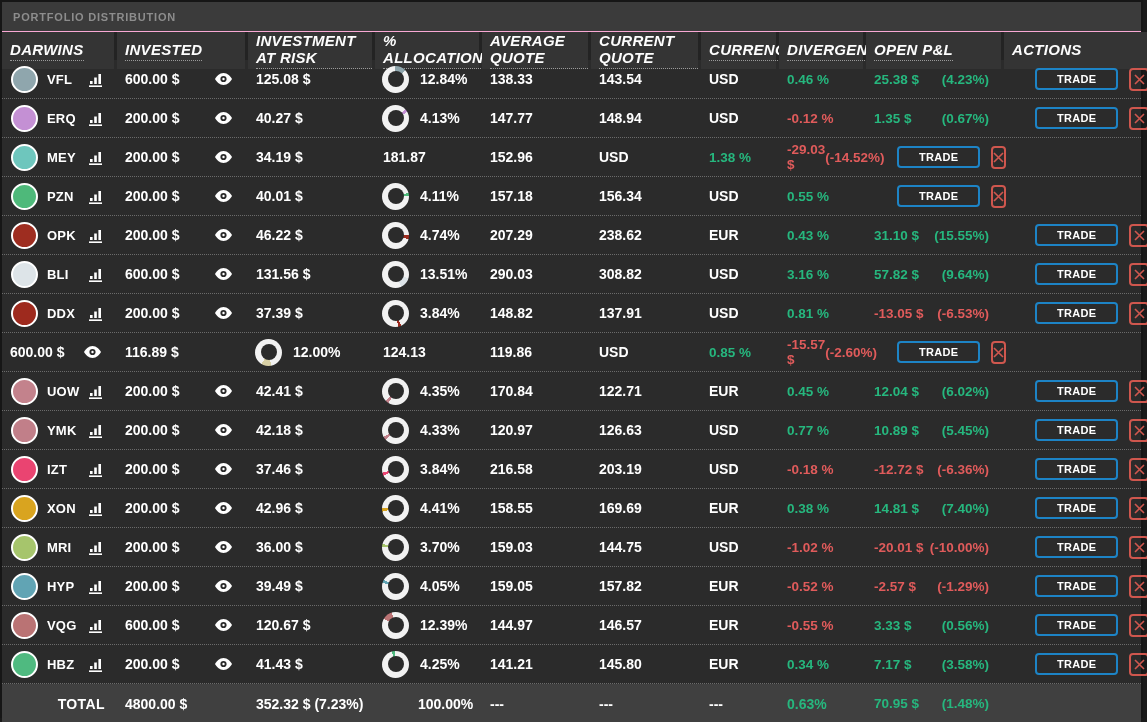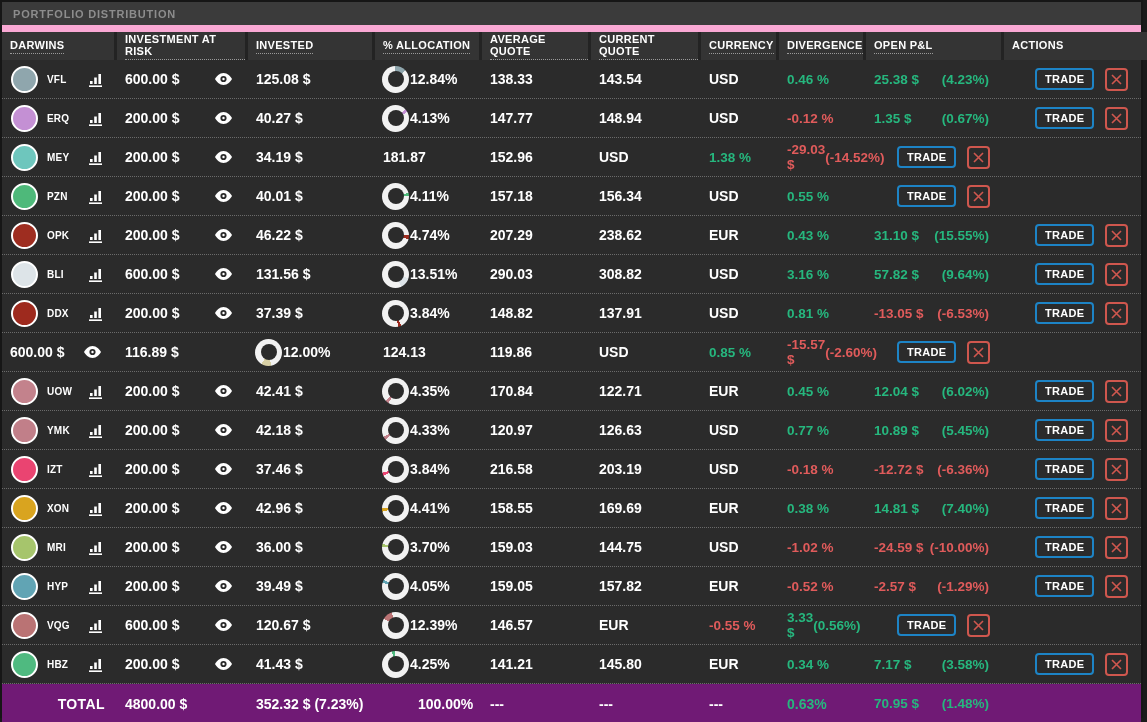--- a/index.html
+++ b/index.html
@@ -1,92 +1,92 @@
 <!DOCTYPE html>
 <html style="--green: #26b77e; --red: #e05b5b; --blue: #1d84c6; --closered: #cf574e;"><head>
 <meta charset="utf-8">
 <style>
   html,body{margin:0;padding:0;background:#1a1a1a;}
   body{width:1147px;height:722px;overflow:hidden;font-family:"Liberation Sans","DejaVu Sans",sans-serif;
        -webkit-font-smoothing:antialiased;}
   .panel{width:1143px;height:718px;border:2px solid #161616;background:#2b2b2b;box-sizing:border-box;}
 
   
-  .titlebar{height:30px;background:#3b3b3b;border-bottom:7px solid #f9a8d4;display:flex;align-items:center;
+  .titlebar{height:30px;background:#3b3b3b;border-bottom:1px solid #f9a8d4;display:flex;align-items:center;
             padding-left:11px;box-sizing:border-box;}
   .titlebar span{color:#8d8d8d;font-size:11px;font-weight:bold;letter-spacing:.8px;}
 
   
   .grid{display:grid;grid-template-columns:112px 128px 124px 104px 106px 107px 75px 84px 135px 145px;
         column-gap:3px;}
 
   
   .header-row{height:28px;background:#232323;}
   .hcell{background:#343434;display:flex;align-items:center;padding-left:8px;box-sizing:border-box;}
-  .hcell span{color:#fdfdfd;font-size:11px;font-weight:bold;letter-spacing:.3px;
-              border-bottom:1px dotted #9a9a9a;padding-bottom:2px;}
+  .hcell span{color:#fdfdfd;font-size:15px;font-weight:bold;letter-spacing:.3px;
+              border-bottom:1px dotted #9a9a9a;padding-bottom:2px;font-style:italic;}
   .hcell.nounder span{border-bottom:none;}
 
   
   .row{height:39px;background:#2b2b2b;border-bottom:1px dotted #6b6b6b;box-sizing:border-box;align-items:center;}
   .cell{display:flex;align-items:center;padding-left:8px;box-sizing:border-box;height:100%;color:#fff;
         font-size:14px;font-weight:bold;}
 
   .c-name{padding-left:9px;}
   .avatar{width:23px;height:23px;border-radius:50%;border:2px solid #fff;flex:0 0 auto;}
-  .dname{margin-left:9px;font-size:10px;letter-spacing:.2px;}
+  .dname{margin-left:9px;font-size:13px;letter-spacing:.2px;}
   .chart-ic{margin-left:auto;margin-right:9px;display:flex;align-items:center;cursor:pointer;}
 
   .c-invested{position:relative;}
   .eye{position:absolute;right:13px;top:50%;transform:translateY(-50%);cursor:pointer;display:flex;}
 
   .c-alloc{padding-left:7px;}
   .donut{width:27px;height:27px;border-radius:50%;position:relative;flex:0 0 auto;}
   .donut::after{content:"";position:absolute;left:5.5px;top:5.5px;width:16px;height:16px;border-radius:50%;
                 background:#2b2b2b;}
-  .v-alloc{margin-left:1px;}
+  .v-alloc{margin-left:11px;}
 
   .c-pnl{padding-right:12px;}
   .v-pnl{flex:1;text-align:left;}
   .v-pnlpct{text-align:right;}
 
   .pos{color:var(--green,#26b77e);}
   .neg{color:var(--red,#e05b5b);}
   .c-div,.c-pnl{font-size:13.5px;}
 
   .c-act{padding-left:31px;gap:11px;}
   .trade{background:transparent;border:2px solid var(--blue,#1d84c6);border-radius:4px;color:#fff;
-         font-family:inherit;font-size:11px;font-weight:bold;letter-spacing:.3px;padding:3px 8px;cursor:pointer;}
+         font-family:inherit;font-size:11px;font-weight:bold;letter-spacing:.3px;padding:3px 20px;cursor:pointer;}
   .closeb{background:transparent;border:2px solid var(--closered,#cf574e);border-radius:4px;width:23px;height:23px;
           display:flex;align-items:center;justify-content:center;cursor:pointer;padding:0;}
 
   
-  .total-row{height:39px;background:#701a75;align-items:center;color:#fff;font-weight:bold;font-size:14px;}
+  .total-row{height:39px;background:#404040;align-items:center;color:#fff;font-weight:bold;font-size:14px;}
   .tcell{display:flex;align-items:center;padding-left:8px;box-sizing:border-box;height:100%;}
   .t-label{justify-content:flex-end;padding-right:9px;letter-spacing:.4px;}
   .t-alloc{padding-left:43px;}
 </style>
 </head>
 <body>
 
 <div class="panel">
 
   <div class="titlebar">
     <span>PORTFOLIO DISTRIBUTION</span>
   </div>
 
   <div class="grid header-row">
     <div class="hcell">
         <span>DARWINS</span>
       </div>
     <div class="hcell">
-        <span>INVESTMENT AT RISK</span>
+        <span>INVESTED</span>
       </div>
     <div class="hcell">
-        <span>INVESTED</span>
+        <span>INVESTMENT AT RISK</span>
       </div>
     <div class="hcell">
         <span>% ALLOCATION</span>
       </div>
     <div class="hcell">
         <span>AVERAGE QUOTE</span>
       </div>
     <div class="hcell">
         <span>CURRENT QUOTE</span>
       </div>
@@ -793,21 +793,21 @@
     <div class="cell">
       <span class="v-cur">144.75</span>
     </div>
     <div class="cell">
       <span class="v-ccy">USD</span>
     </div>
     <div class="cell c-div">
       <span class="v-div neg">-1.02 %</span>
     </div>
     <div class="cell c-pnl">
-      <span class="v-pnl neg">-24.59 $</span>
+      <span class="v-pnl neg">-20.01 $</span>
       <span class="v-pnlpct neg">(-10.00%)</span>
     </div>
     <div class="cell c-act">
       <button class="trade">TRADE</button>
       <button class="closeb">
         <svg width="11" height="11" viewBox="0 0 11 11">
           <path d="M1 1 L10 10 M10 1 L1 10" stroke="#cf574e" stroke-width="1.6" fill="none"></path>
         </svg>
       </button>
     </div>
@@ -891,20 +891,23 @@
           <circle cx="8.5" cy="6" r="1.2" fill="#fff"></circle>
         </svg>
       </span>
     </div>
     <div class="cell">
       <span class="v-risk">120.67 $</span>
     </div>
     <div class="cell c-alloc">
       <span class="donut" style="background: conic-gradient(from 300.096deg, rgb(186, 115, 116) 0deg, rgb(186, 115, 116) 44.604deg, rgb(242, 242, 242) 44.604deg, rgb(242, 242, 242) 360deg);"></span>
       <span class="v-alloc">12.39%</span>
+    </div>
+    <div class="cell">
+      <span class="v-avg">144.97</span>
     </div>
     <div class="cell">
       <span class="v-cur">146.57</span>
     </div>
     <div class="cell">
       <span class="v-ccy">EUR</span>
     </div>
     <div class="cell c-div">
       <span class="v-div neg">-0.55 %</span>
     </div>

